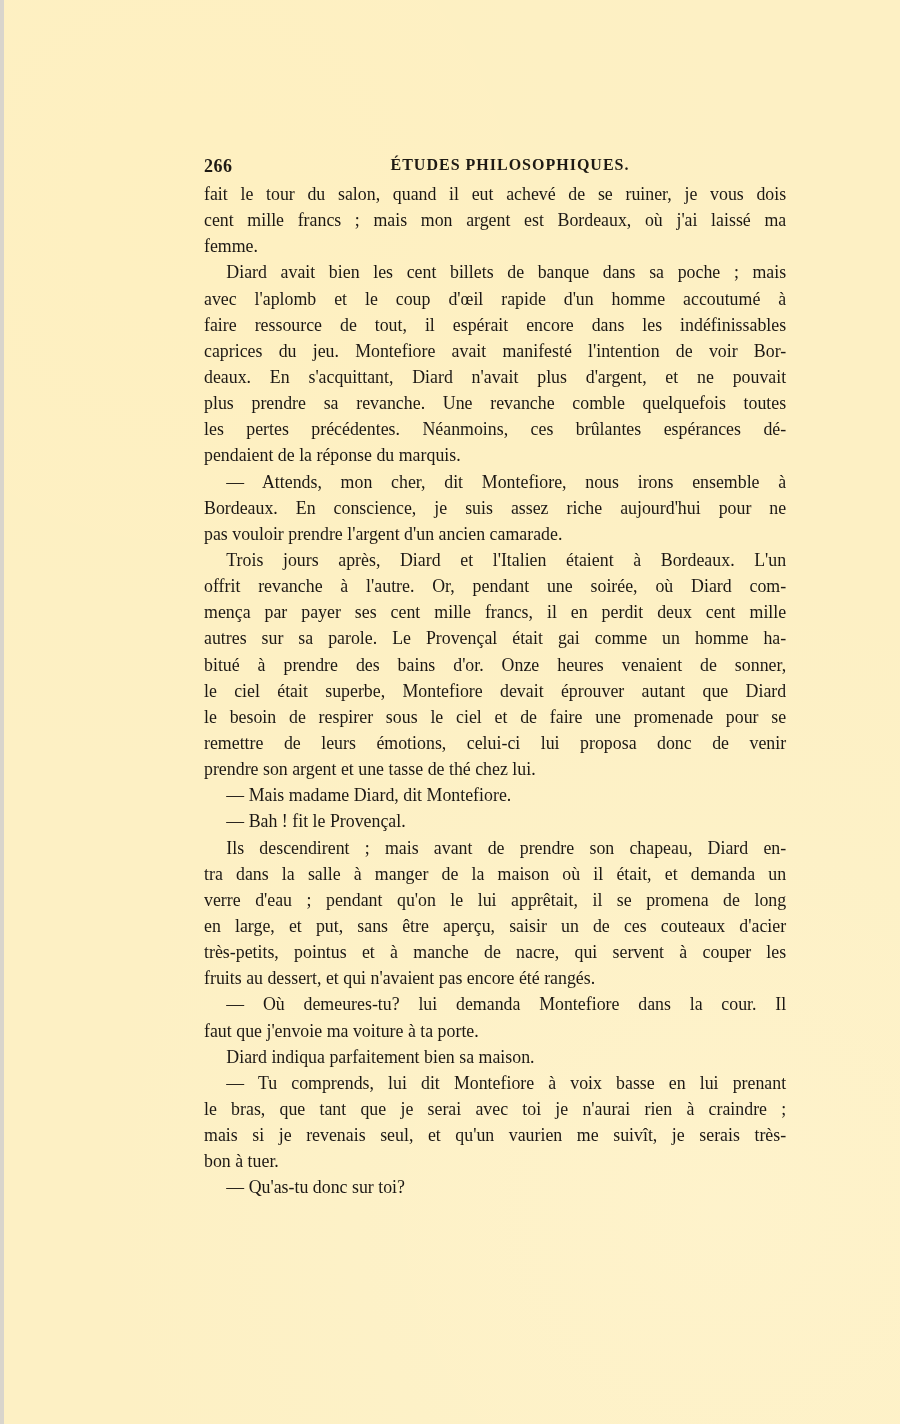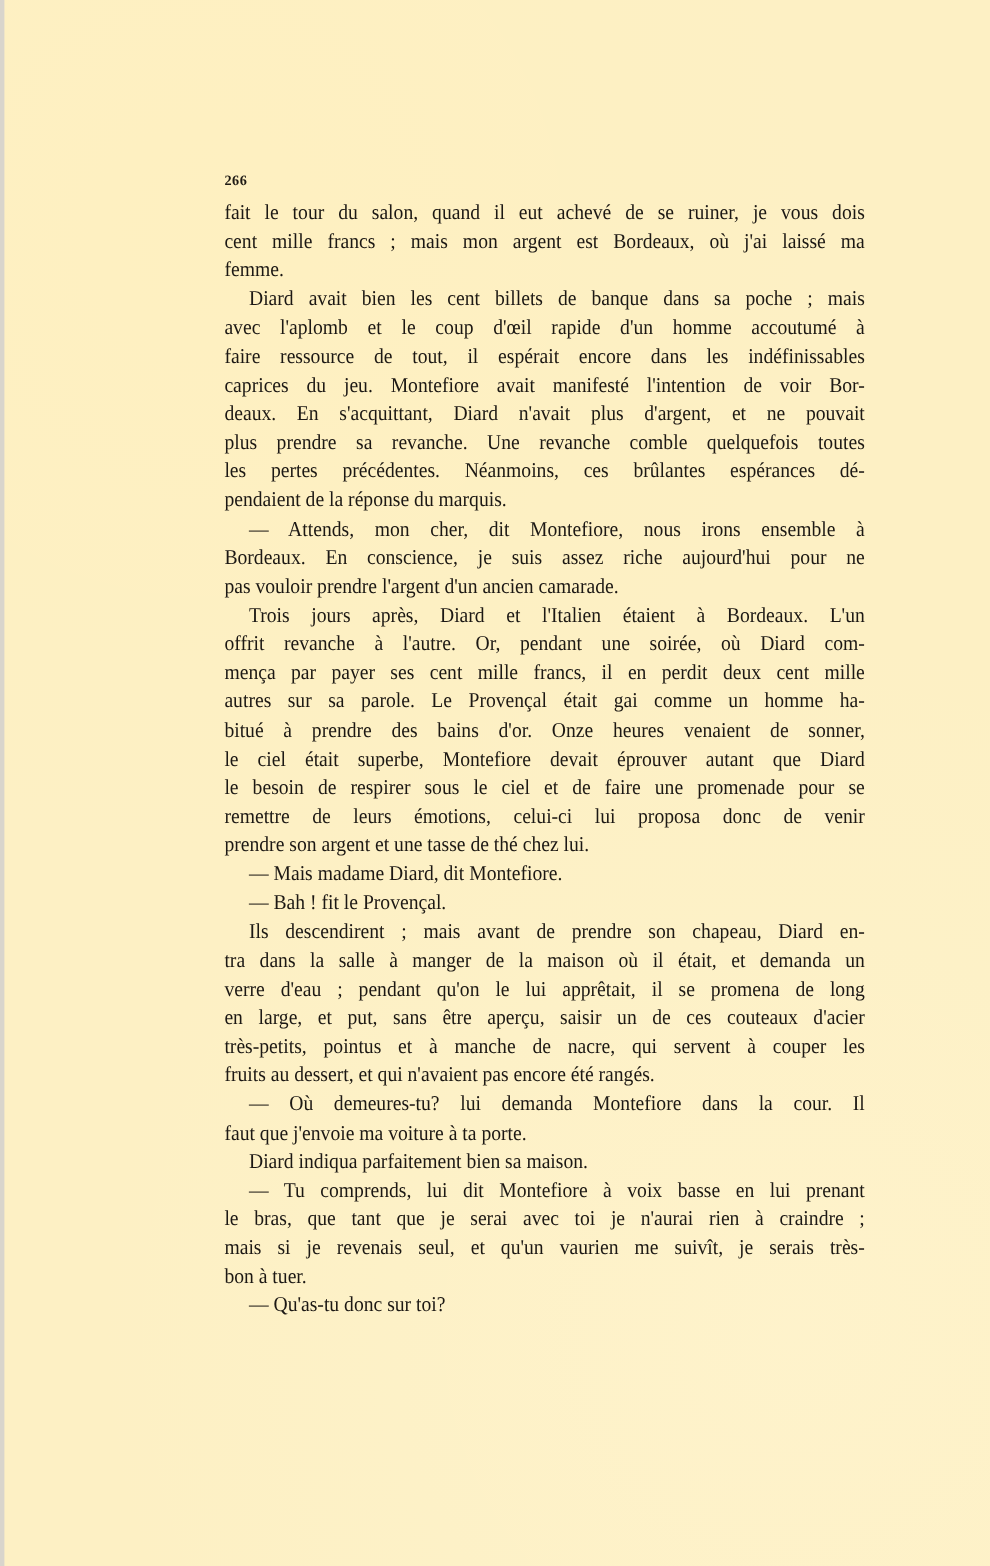--- a/index.html
+++ b/index.html
@@ -30,21 +30,21 @@
     top: 156px;
     width: 582px;
     height: 24px;
     font-family: "Liberation Serif", serif;
     color: #1e1a14;
   }
   .page-number {
     position: absolute;
     left: 0;
     top: 0;
-    font-size: 13px;
+    font-size: 18px;
     font-weight: bold;
     letter-spacing: 0.5px;
   }
   .running-title {
     position: absolute;
     left: 0;
     right: 0;
     top: 0;
     text-align: center;
     font-size: 16px;
@@ -78,20 +78,21 @@
   .line.indent {
     padding-left: 24px;
   }
 </style>
 </head>
 <body>
 
 <div class="page">
   <div class="header">
     <span class="page-number">266</span>
+    <span class="running-title">ÉTUDES PHILOSOPHIQUES.</span>
   </div>
   <div class="body-text" id="body-text">
       <span class="line">fait le tour du salon, quand il eut achevé de se ruiner, je vous dois</span>
       <span class="line">cent mille francs ; mais mon argent est Bordeaux, où j'ai laissé ma</span>
       <span class="line last">femme.</span>
       <span class="line indent">Diard avait bien les cent billets de banque dans sa poche ; mais</span>
       <span class="line">avec l'aplomb et le coup d'œil rapide d'un homme accoutumé à</span>
       <span class="line">faire ressource de tout, il espérait encore dans les indéfinissables</span>
       <span class="line">caprices du jeu. Montefiore avait manifesté l'intention de voir Bor-</span>
       <span class="line">deaux. En s'acquittant, Diard n'avait plus d'argent, et ne pouvait</span>

